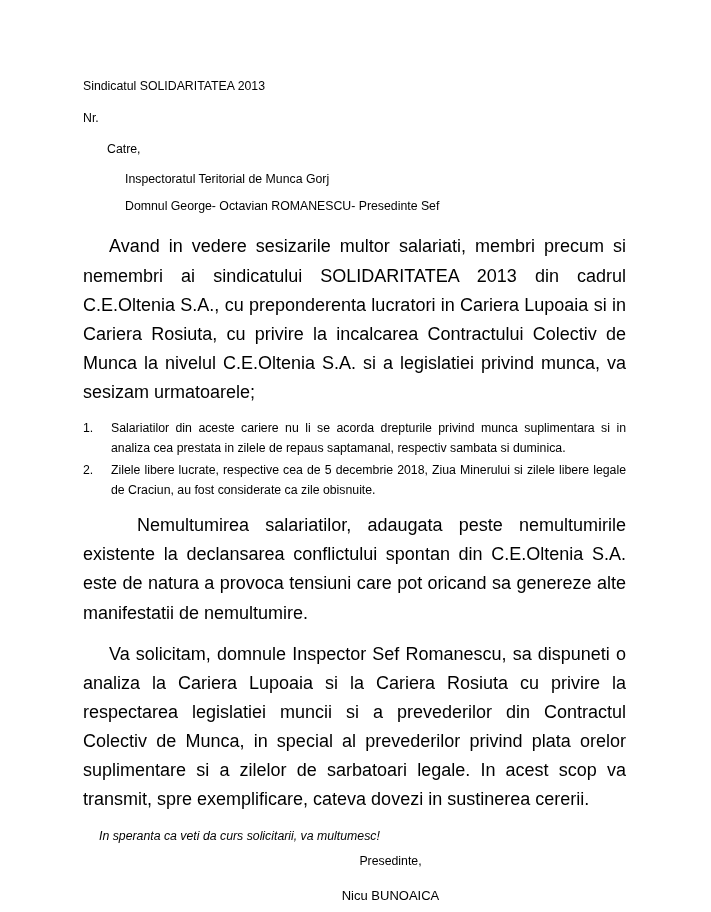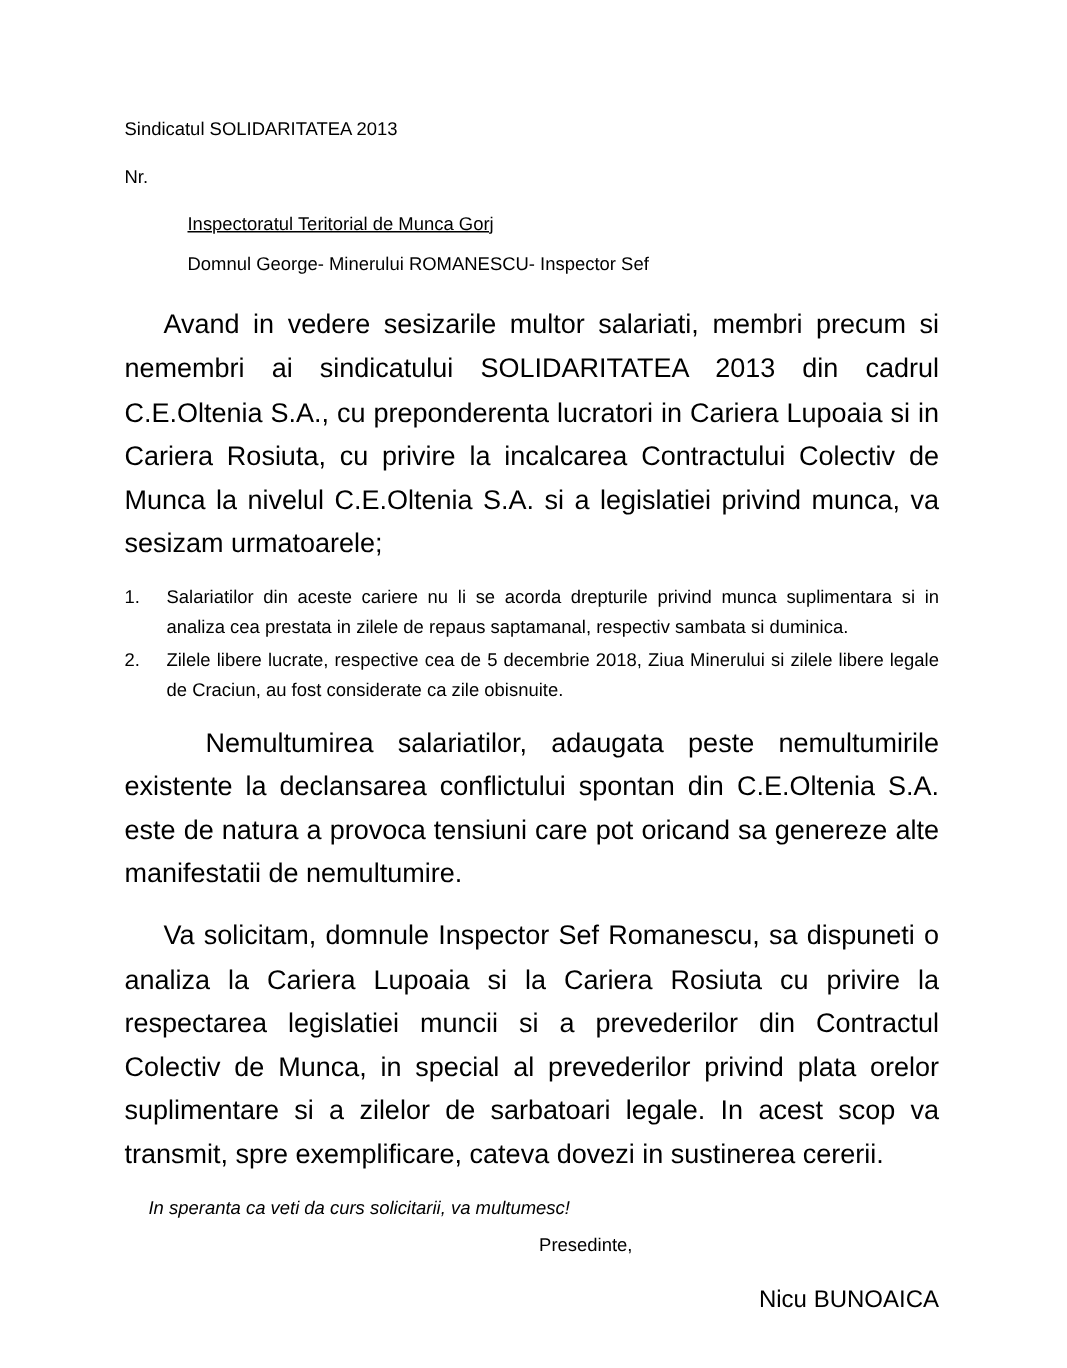--- a/index.html
+++ b/index.html
@@ -39,21 +39,20 @@
   }
   .line-catre {
     margin-bottom: 18px;
     margin-left: 24px;
     font-size: 12.3px;
   }
   .line-addr {
     margin-left: 42px;
     margin-bottom: 15px;
     font-size: 12.3px;
-    text-decoration: underline;
   }
   .line-addr2 {
     margin-left: 42px;
     margin-bottom: 20px;
     font-size: 12.3px;
   }
   .para {
     text-align: justify;
     text-justify: inter-word;
     font-size: 18px;
@@ -92,39 +91,40 @@
     font-style: italic;
   }
   .sign-title {
     margin-top: 8px;
     text-align: center;
     font-size: 12.3px;
     padding-left: 72px;
   }
   .sign-name {
     margin-top: 22px;
-    text-align: right;
-    font-size: 16px;
+    text-align: center;
+    font-size: 13px;
     padding-left: 72px;
   }
 </style>
 </head>
 <body>
 
 <div class="page">
   <div class="doc-body">
 
     <p class="line-head">Sindicatul SOLIDARITATEA 2013</p>
 
     <p class="line-nr">Nr.</p>
 
+    <p class="line-catre">Catre,</p>
 
     <p class="line-addr">Inspectoratul Teritorial de Munca Gorj</p>
 
-    <p class="line-addr2">Domnul George- Minerului ROMANESCU- Inspector Sef</p>
+    <p class="line-addr2">Domnul George- Octavian ROMANESCU- Presedinte Sef</p>
 
     <p class="para indent">Avand in vedere sesizarile multor salariati, membri precum si nemembri ai sindicatului SOLIDARITATEA 2013 din cadrul C.E.Oltenia S.A., cu preponderenta lucratori in Cariera Lupoaia si in Cariera Rosiuta, cu privire la incalcarea Contractului Colectiv de Munca la nivelul C.E.Oltenia S.A. si a legislatiei privind munca, va sesizam urmatoarele;</p>
 
     <ol class="items">
       <li>
         <span class="num">1.</span>
         <span>Salariatilor din aceste cariere nu li se acorda drepturile privind munca suplimentara si in analiza cea prestata in zilele de repaus saptamanal, respectiv sambata si duminica.</span>
       </li>
       <li>
         <span class="num">2.</span>

